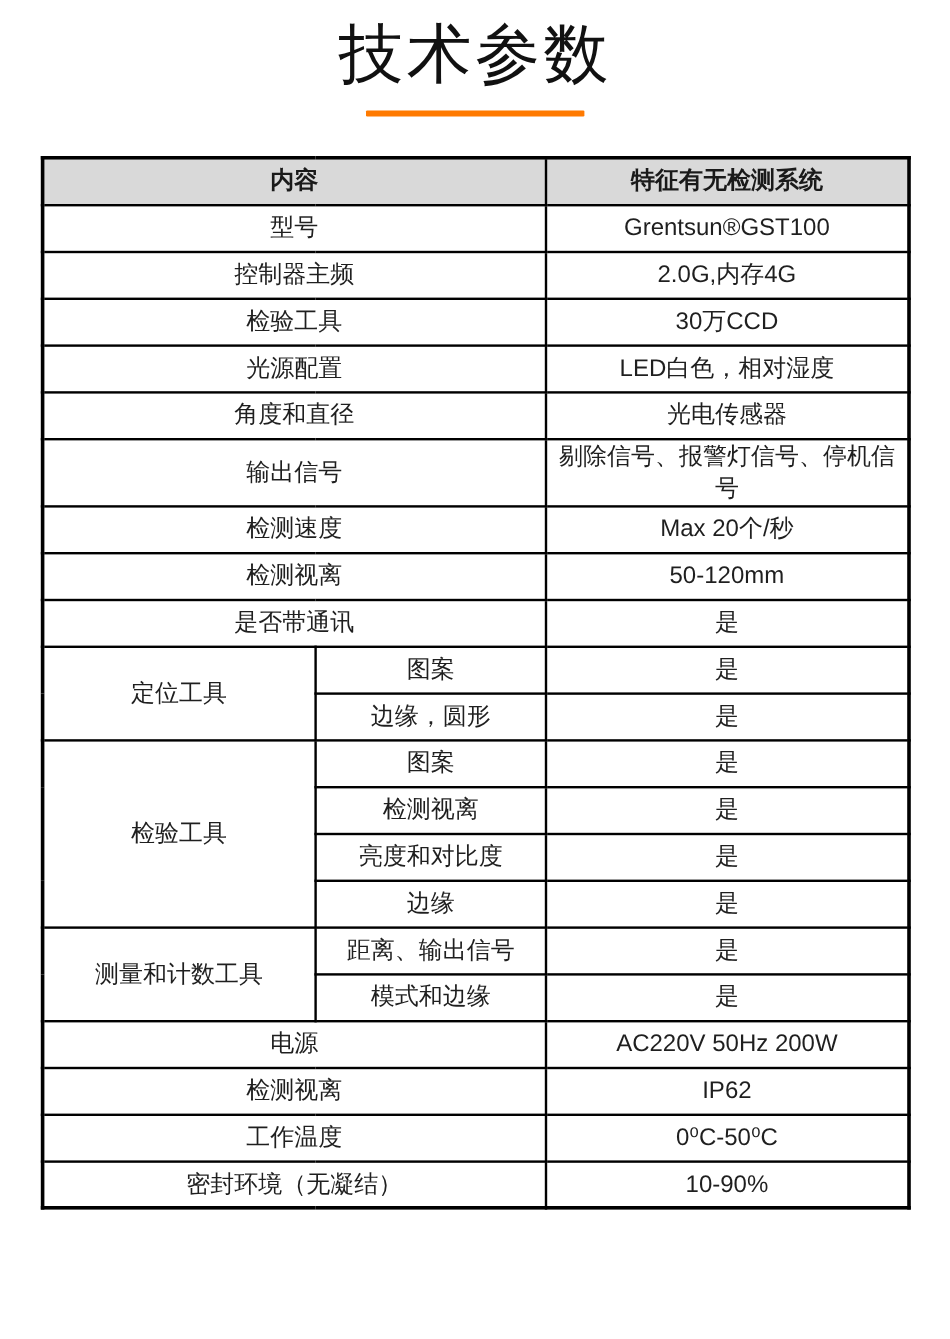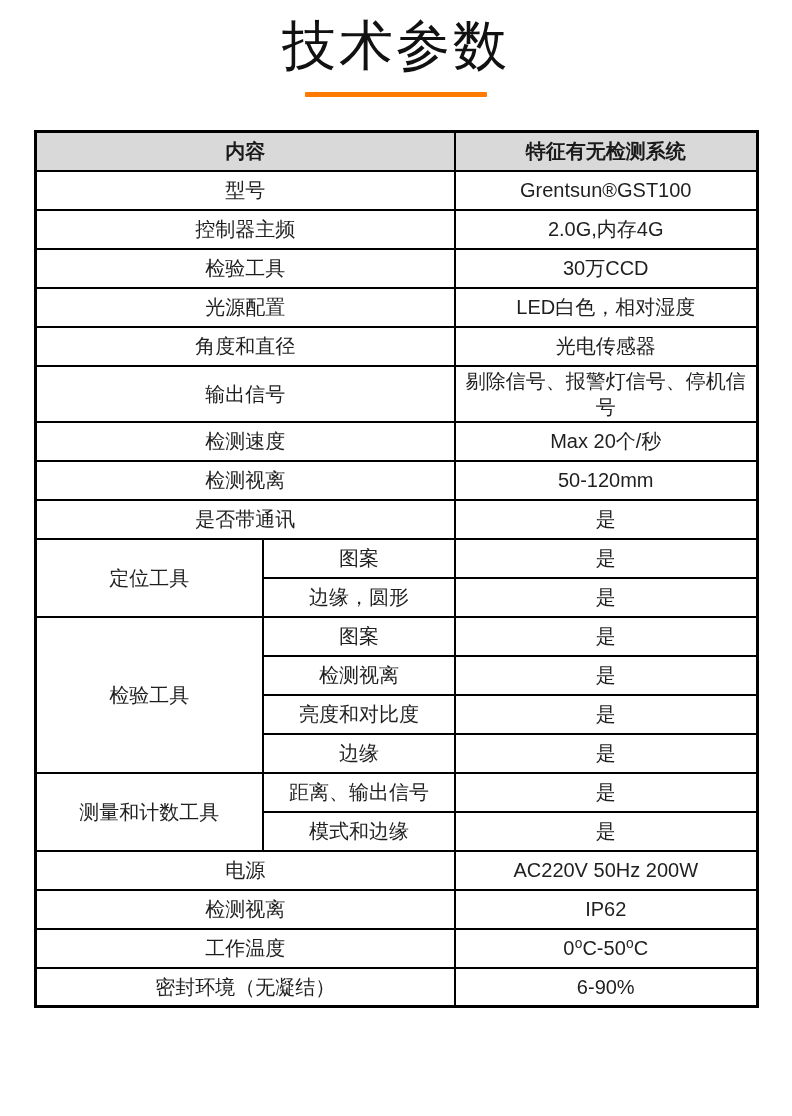--- a/index.html
+++ b/index.html
@@ -154,16 +154,16 @@
       <tr>
         <td class="label-cell" colspan="2">检测视离</td>
         <td class="value-cell">IP62</td>
       </tr>
       <tr>
         <td class="label-cell" colspan="2">工作温度</td>
         <td class="value-cell">0⁰C-50⁰C</td>
       </tr>
       <tr>
         <td class="label-cell" colspan="2">密封环境（无凝结）</td>
-        <td class="value-cell">6-90%</td>
+        <td class="value-cell">10-90%</td>
       </tr>
     </tbody>
 </table>
 
 </body></html>

